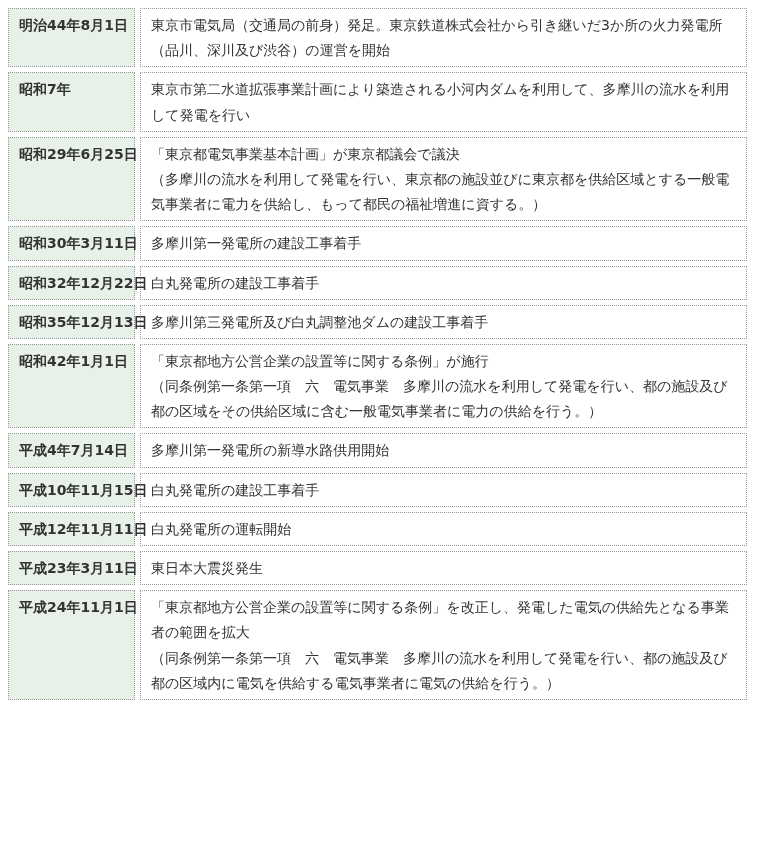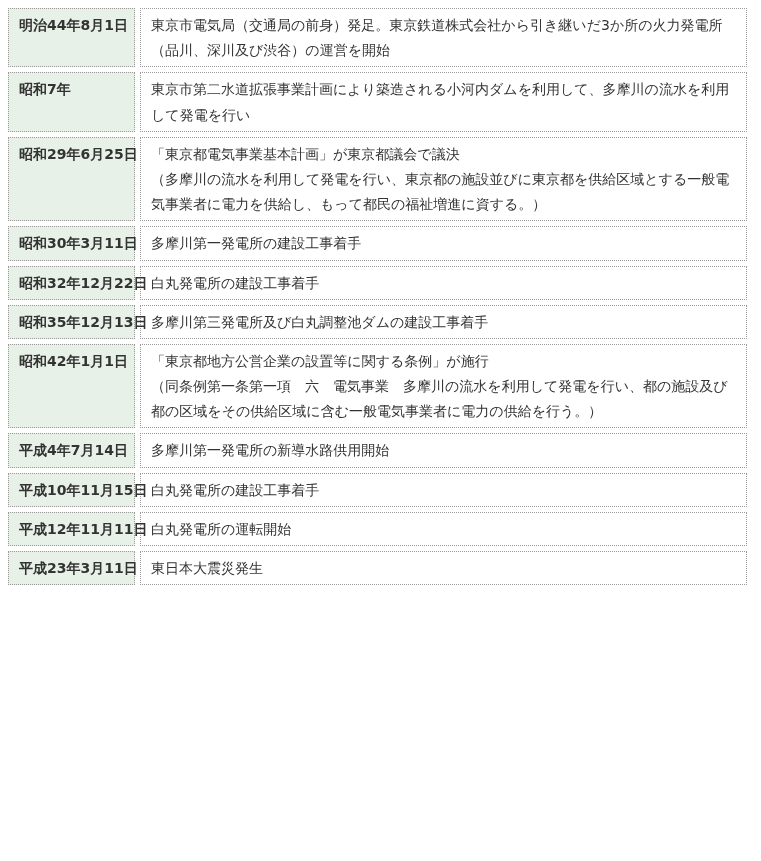--- a/index.html
+++ b/index.html
@@ -114,16 +114,21 @@
   <tr>
     <th class="date-cell">平成12年11月11日</th>
     <td class="desc-cell">白丸発電所の運転開始</td>
   </tr>
 
   <tr>
     <th class="date-cell">平成23年3月11日</th>
     <td class="desc-cell">東日本大震災発生</td>
   </tr>
 
+  <tr>
+    <th class="date-cell">平成24年11月1日</th>
+    <td class="desc-cell">「東京都地方公営企業の設置等に関する条例」を改正し、発電した電気の供給先となる事業者の範囲を拡大
+（同条例第一条第一項　六　電気事業　多摩川の流水を利用して発電を行い、都の施設及び都の区域内に電気を供給する電気事業者に電気の供給を行う。）</td>
+  </tr>
 
 </tbody>
   </table>
 </div>
 
 </body></html>

